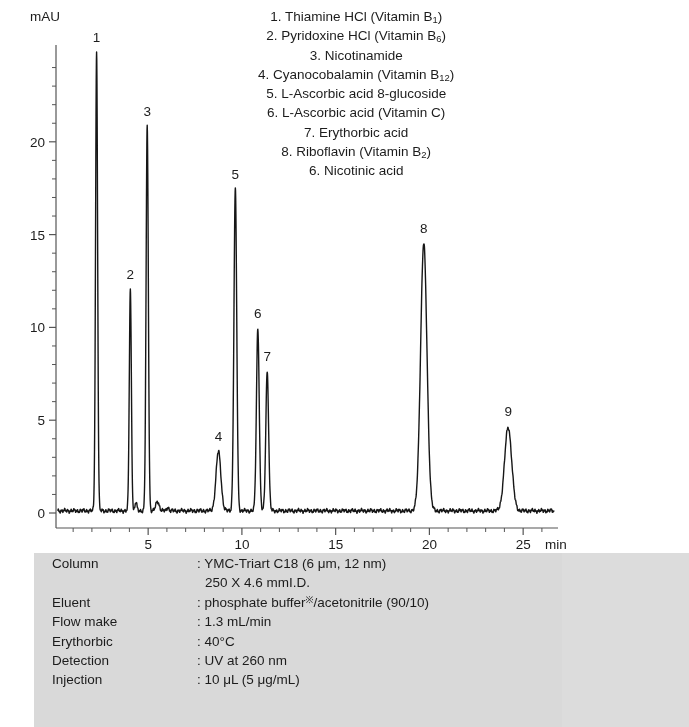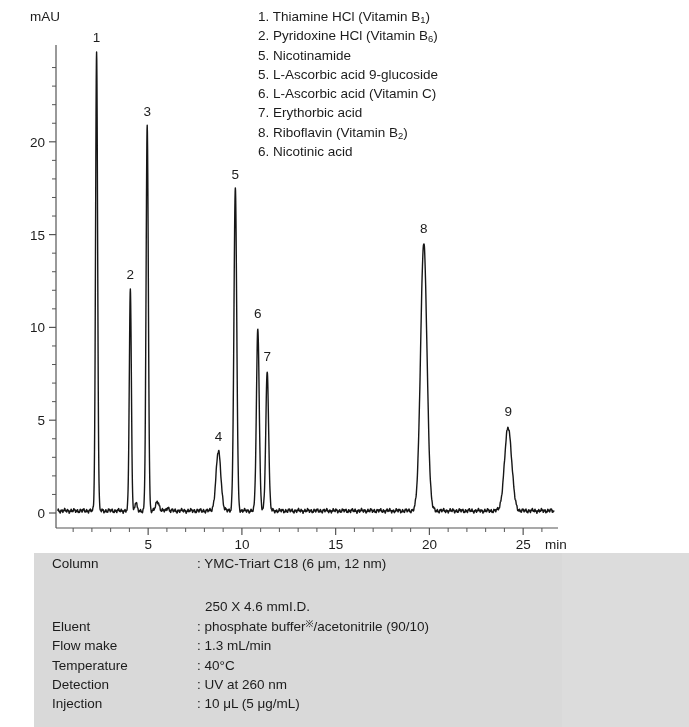--- a/index.html
+++ b/index.html
@@ -1,28 +1,28 @@
 <!DOCTYPE html>
 <html><head>
 <meta charset="utf-8">
 <style>
   html,body{margin:0;padding:0;background:#ffffff;}
   .page{position:relative;width:689px;height:727px;background:#ffffff;overflow:hidden;
         font-family:"Liberation Sans",sans-serif;color:#1c1c1c;}
   svg.chart{position:absolute;left:0;top:0;}
-  .legend{position:absolute;left:258px;top:7px;font-size:13.5px;line-height:19.3px;white-space:nowrap;}
+  .legend{position:absolute;left:258px;top:7px;font-size:13.5px;line-height:19.3px;white-space:nowrap;text-align:center;}
   .legend-item{white-space:nowrap;}
   sub{font-size:0.7em;vertical-align:-0.18em;line-height:0;}
   sup{font-size:0.7em;vertical-align:0.45em;line-height:0;}
   .conditions-panel{position:absolute;left:34px;top:553px;width:659px;height:206px;background:#d9d9d9;padding-left:47px;}
   .panel-light{position:absolute;left:528px;top:0;right:0;bottom:0;background:#dcdcdc;}
   .conditions{position:absolute;left:18px;top:1px;right:0;font-size:13.5px;line-height:19.4px;}
   .cond-row{display:flex;white-space:pre-wrap;}
   .cond-label{width:145px;flex:none;}
-  .cond-row.indent .cond-value{padding-left:8px;margin-top:24px;}
+  .cond-row.indent .cond-value{padding-left:8px;}
 </style>
 </head>
 <body>
 
 <div class="page">
 
   <svg class="chart" width="689" height="553" id="chartSvg">
       <line x1="56" y1="45" x2="56" y2="528" stroke="#555555" stroke-width="1.2"></line>
       <line x1="56" y1="528" x2="558" y2="528" stroke="#555555" stroke-width="1.2"></line>
       <line x1="52" y1="494.44" x2="56" y2="494.44" stroke="#555555" stroke-width="1"></line>
@@ -96,36 +96,37 @@
       <text x="235.3375" y="178.91200000000003" text-anchor="middle" font-size="13.5" fill="#1c1c1c">5</text>
       <text x="257.8375" y="318.11199999999997" text-anchor="middle" font-size="13.5" fill="#1c1c1c">6</text>
       <text x="267.2125" y="360.8" text-anchor="middle" font-size="13.5" fill="#1c1c1c">7</text>
       <text x="423.775" y="232.736" text-anchor="middle" font-size="13.5" fill="#1c1c1c">8</text>
       <text x="508.15" y="416.48" text-anchor="middle" font-size="13.5" fill="#1c1c1c">9</text>
     </svg>
 
   <div class="legend" id="legendBox">
       <div class="legend-item">1. Thiamine HCl (Vitamin B<sub>1</sub>)</div>
       <div class="legend-item">2. Pyridoxine HCl (Vitamin B<sub>6</sub>)</div>
-      <div class="legend-item">5. Nicotinamide</div>
-      <div class="legend-item">5. L-Ascorbic acid 9-glucoside</div>
+      <div class="legend-item">3. Nicotinamide</div>
+      <div class="legend-item">4. Cyanocobalamin (Vitamin B<sub>12</sub>)</div>
+      <div class="legend-item">5. L-Ascorbic acid 8-glucoside</div>
       <div class="legend-item">6. L-Ascorbic acid (Vitamin C)</div>
       <div class="legend-item">7. Erythorbic acid</div>
       <div class="legend-item">8. Riboflavin (Vitamin B<sub>2</sub>)</div>
       <div class="legend-item">6. Nicotinic acid</div>
     </div>
 
   <div class="conditions-panel">
     <div class="panel-light"></div>
     <div class="conditions" id="condBox">
         <div class="cond-row"><span class="cond-label">Column</span><span class="cond-value">: YMC-Triart C18 (6 μm, 12 nm)</span></div>
         <div class="cond-row indent"><span class="cond-label"></span><span class="cond-value">250 X 4.6 mmI.D.</span></div>
         <div class="cond-row"><span class="cond-label">Eluent</span><span class="cond-value">: phosphate buffer<sup>※</sup>/acetonitrile (90/10)</span></div>
         <div class="cond-row indent"><span class="cond-label"></span></div>
         <div class="cond-row indent"><span class="cond-label"></span></div>
         <div class="cond-row"><span class="cond-label">Flow make</span><span class="cond-value">: 1.3 mL/min</span></div>
-        <div class="cond-row"><span class="cond-label">Temperature</span><span class="cond-value">: 40°C</span></div>
+        <div class="cond-row"><span class="cond-label">Erythorbic</span><span class="cond-value">: 40°C</span></div>
         <div class="cond-row"><span class="cond-label">Detection</span><span class="cond-value">: UV at 260 nm</span></div>
         <div class="cond-row"><span class="cond-label">Injection</span><span class="cond-value">: 10 μL (5 μg/mL)</span></div>
       </div>
   </div>
 
 </div>
 
 </body></html>

